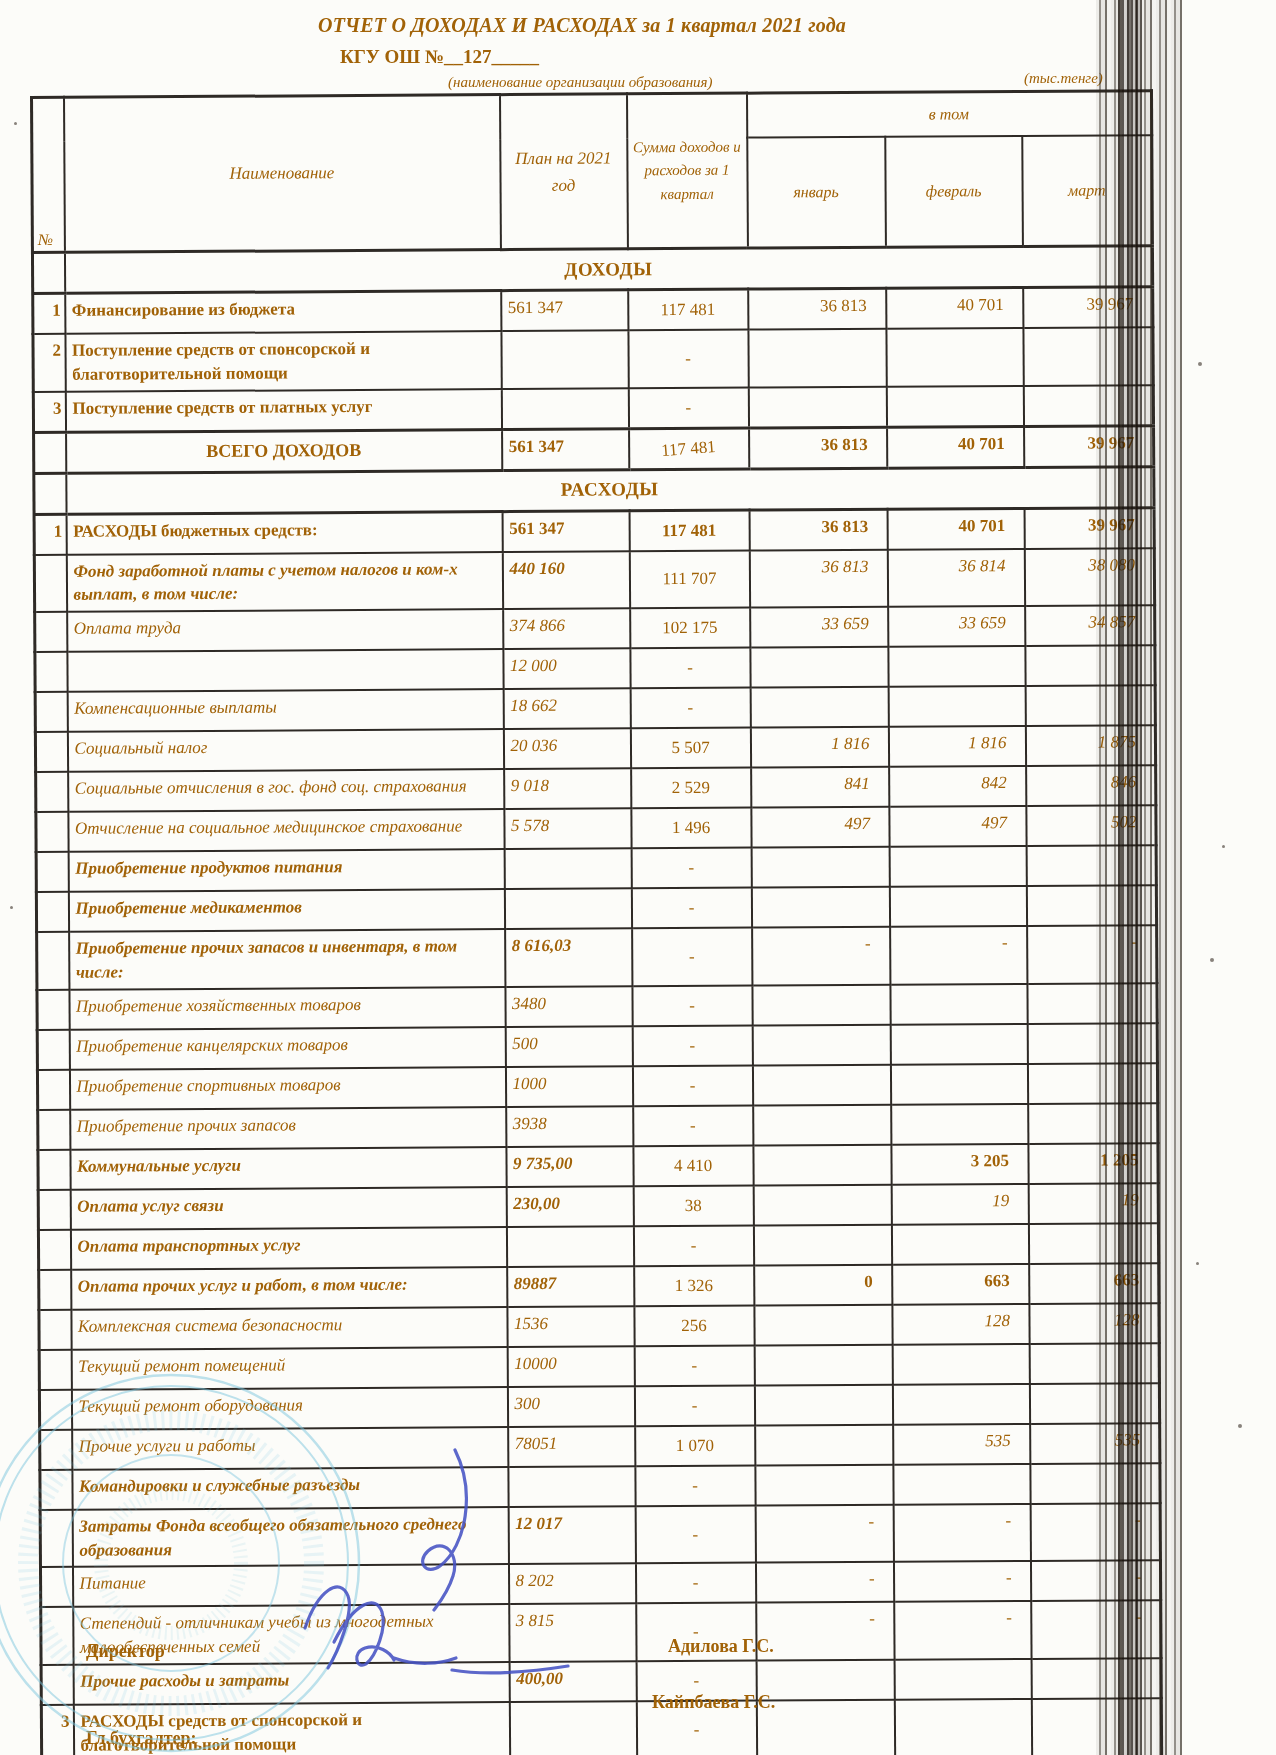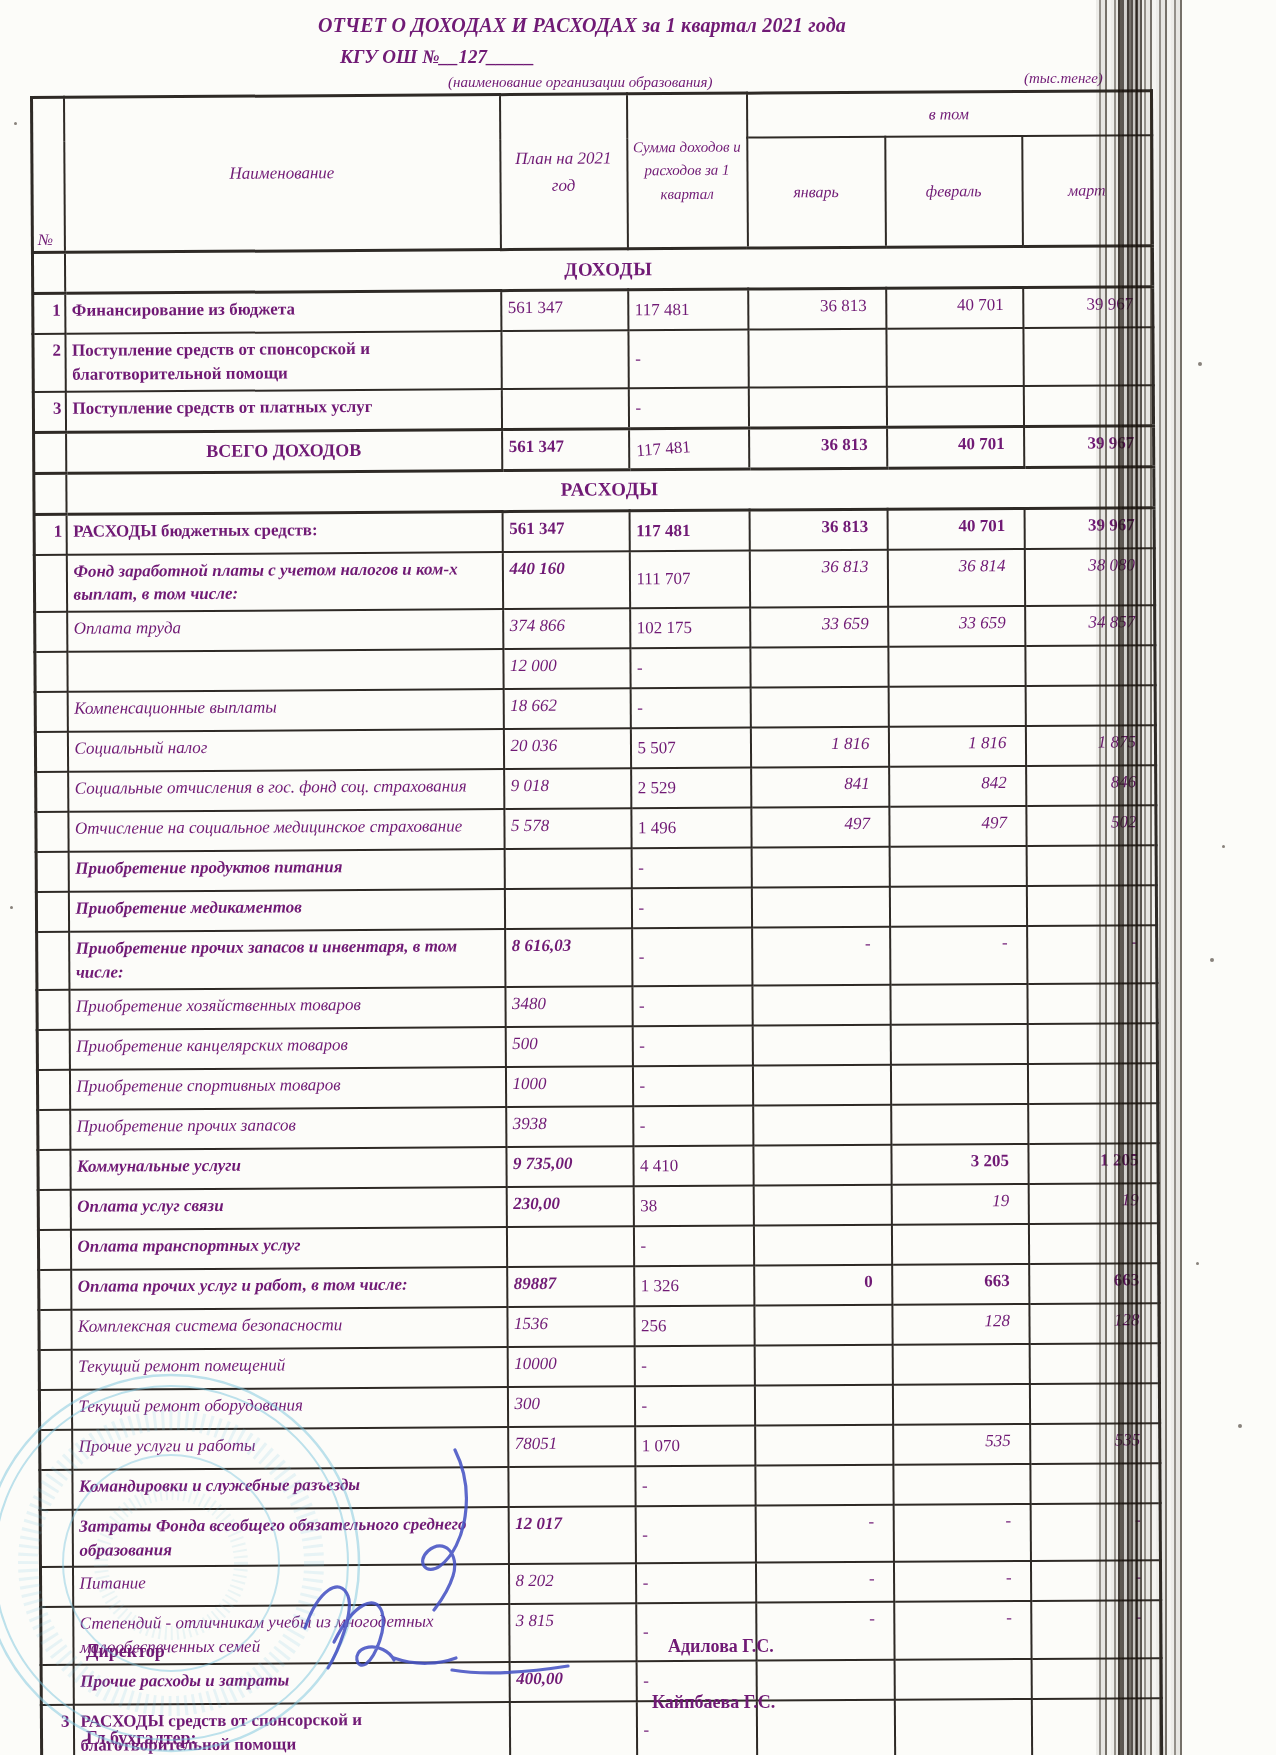--- a/index.html
+++ b/index.html
@@ -1,40 +1,40 @@
 <!DOCTYPE html>
 <html><head>
 <meta charset="utf-8">
 <style>
   html,body{margin:0;padding:0;background:#d8d8d4;}
   .page{position:relative;width:1276px;height:1755px;margin:0 auto;background:#fcfcf9;overflow:hidden;
-        font-family:"Liberation Serif","DejaVu Serif",serif;color:#701a75;}
+        font-family:"Liberation Serif","DejaVu Serif",serif;color:#a16207;}
   .abs{position:absolute;}
   
   .doc-title{left:318px;top:14px;font-size:20px;font-weight:bold;font-style:italic;letter-spacing:0.2px;}
-  .doc-org{left:340px;top:46px;font-size:19px;font-weight:bold;font-style:italic;}
+  .doc-org{left:340px;top:46px;font-size:19px;font-weight:bold;}
   .doc-org-caption{left:448px;top:74px;font-size:15px;font-style:italic;}
   .doc-units{left:1024px;top:70px;font-size:15px;font-style:italic;}
   
   table.report{position:absolute;left:30px;top:96px;width:1120px;border-collapse:collapse;
                transform:rotate(-0.35deg);transform-origin:0 0;table-layout:fixed;}
   table.report,.report td,.report th{border:2px solid #2e2a26;}
   table.report{border-width:3px;}
   .report th{font-weight:normal;padding:2px 4px;}
   .h-num{vertical-align:bottom;text-align:left;font-size:16px;font-style:italic;font-weight:bold;padding:2px 3px 6px 6px;}
   .h-name,.h-plan{font-size:17px;font-weight:bold;font-style:italic;text-align:center;vertical-align:middle;line-height:1.6;}
   .h-sum{font-size:15px;font-style:italic;text-align:center;vertical-align:middle;line-height:1.55;}
   .h-group{font-size:16px;font-style:italic;text-align:center;height:38px;vertical-align:middle;}
   .h-month{font-size:16px;font-style:italic;text-align:center;vertical-align:middle;height:104px;}
   thead tr.sub th{border-bottom:3px solid #2e2a26;}
   tbody td{font-size:17px;padding:4px 6px;height:30px;line-height:1.4;}
   .c-num{text-align:right;font-weight:bold;vertical-align:top;padding:4px 3px;}
   .c-name{vertical-align:top;}
   .c-plan{vertical-align:top;padding-right:9px;border-radius:12px;}
-  .c-sum{text-align:left;vertical-align:middle;}
+  .c-sum{text-align:center;vertical-align:middle;}
   .c-mon{text-align:right;vertical-align:top;padding-right:18px;}
   .sec{font-size:19px;font-weight:bold;text-align:center;letter-spacing:0.6px;vertical-align:middle;height:30px;}
   tr.section-row td{border-top:3px solid #2e2a26;border-bottom:3px solid #2e2a26;}
   tr.total-row td{border-top:3px solid #2e2a26;border-bottom:3px solid #2e2a26;}
   .total-label{text-align:center;font-size:18px;vertical-align:middle;font-weight:bold;}
   .fw-b{font-weight:bold;font-style:normal;}
   .fw-bi{font-weight:bold;font-style:italic;}
   .fw-i{font-style:italic;font-weight:normal;}
   .fw-n{font-weight:normal;font-style:normal;}
   .tilt-inner{display:inline-block;transform:rotate(-4deg);}

